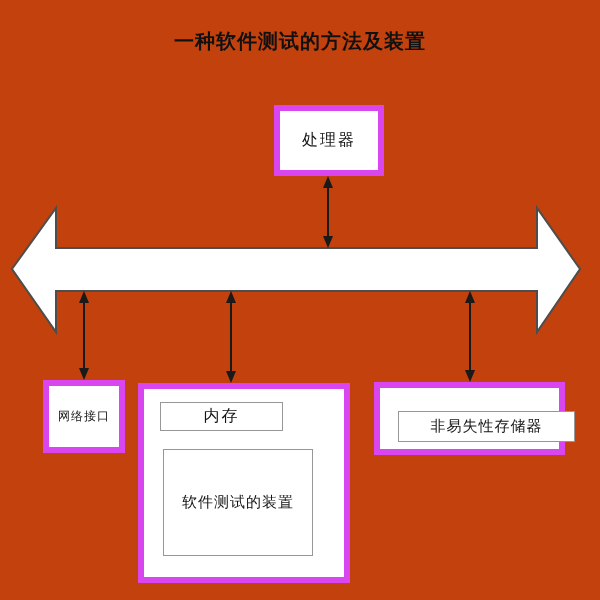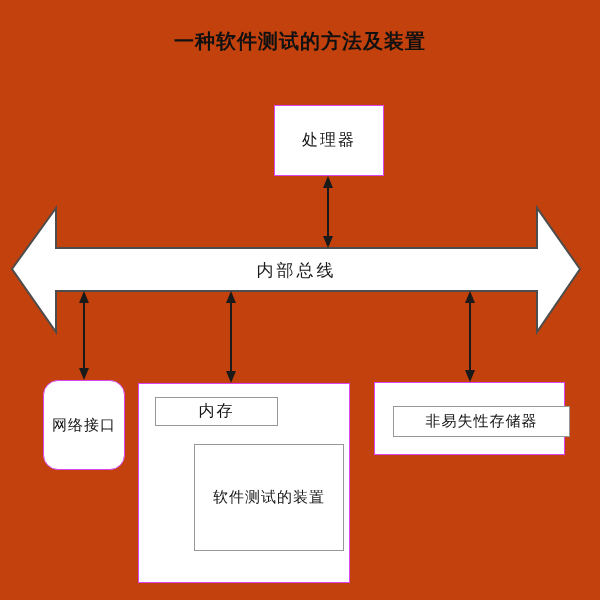--- a/index.html
+++ b/index.html
@@ -31,39 +31,39 @@
   svg.arrows {
     position: absolute;
     left: 0;
     top: 0;
     width: 600px;
     height: 600px;
   }
   .box {
     position: absolute;
     box-sizing: border-box;
-    border: 1px solid #d946ef;
+    border: 6px solid #d946ef;
     background: #ffffff;
     display: flex;
     align-items: center;
     justify-content: center;
     font-size: 16px;
     letter-spacing: 2px;
     text-align: center;
   }
   .box.inner {
     border-width: 1.5px;
     border-color: #979797;
   }
   #processor-box   { left: 274px; top: 105px; width: 110px; height: 71px; }
-  #network-box     { left: 43px;  top: 380px; width: 82px;  height: 90px; font-size: 15px; letter-spacing: 1px; border-radius: 15px; }
+  #network-box     { left: 43px;  top: 380px; width: 82px;  height: 73px; font-size: 12px; letter-spacing: 1px; }
   #memory-box      { left: 138px; top: 383px; width: 212px; height: 200px;
                      display: block; }
   #memory-label-box   { left: 16px;  top: 13px;  width: 123px; height: 29px; position: absolute; }
-  #testing-device-box { left: 19px;  top: 60px;  width: 150px; height: 107px; position: absolute; font-size: 15px; letter-spacing: 1px; margin-left: 36px; }
+  #testing-device-box { left: 19px;  top: 60px;  width: 150px; height: 107px; position: absolute; font-size: 15px; letter-spacing: 1px; }
   #nvm-box         { left: 374px; top: 382px; width: 191px; height: 73px; display: block; }
   #nvm-label-box   { left: 18px;  top: 23px;  width: 177px; height: 31px; position: absolute; font-size: 15px; letter-spacing: 1px; }
   .bus-label {
     position: absolute;
     left: 56px;
     top: 249px;
     width: 481px;
     height: 42px;
     display: flex;
     align-items: center;
@@ -102,21 +102,20 @@
       <polygon points="231,383 226,371 236,371" stroke="none"></polygon>
     </g>
 
     <g stroke="#1a1a1a" fill="#1a1a1a">
       <line x1="470" y1="299" x2="470" y2="375" stroke-width="2"></line>
       <polygon points="470,291 465,303 475,303" stroke="none"></polygon>
       <polygon points="470,382 465,370 475,370" stroke="none"></polygon>
     </g>
   </svg>
 
-  <div class="bus-label">内部总线</div>
 
   <div class="box" id="processor-box">
     <span>处理器</span>
   </div>
 
   <div class="box" id="network-box">
     <span>网络接口</span>
   </div>
 
   <div class="box" id="memory-box">

